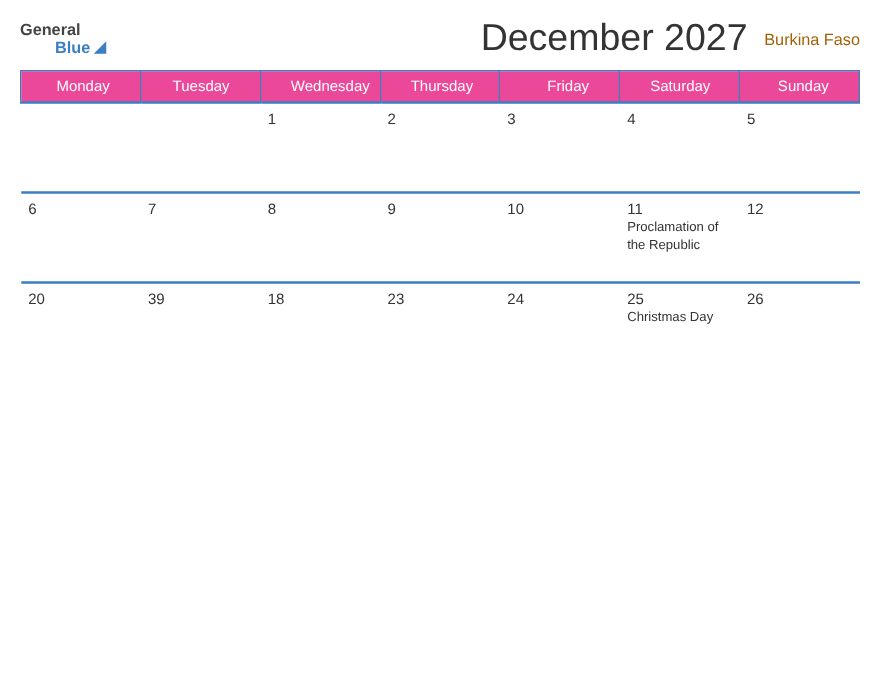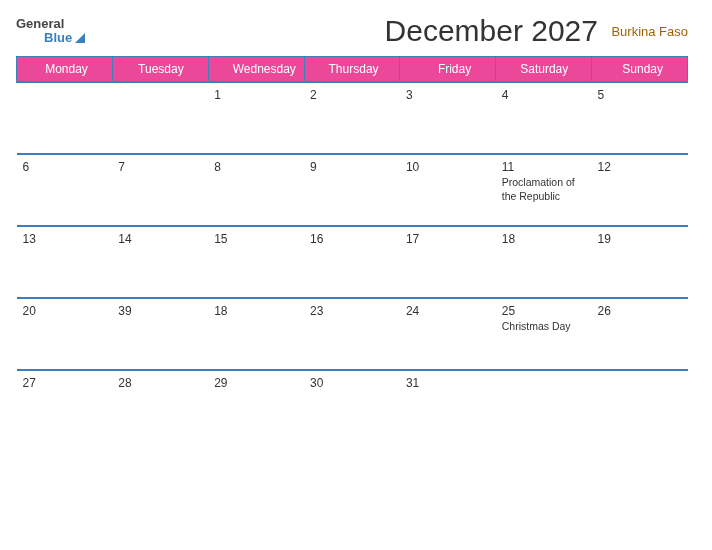--- a/index.html
+++ b/index.html
@@ -181,43 +181,20 @@
           <td>
             <span class="day-num">11</span>
             <span class="event-text">Proclamation of the Republic</span>
           </td>
           <td>
             <span class="day-num">12</span>
           </td>
         </tr>
         <tr>
           <td>
-            <span class="day-num">13</span>
-          </td>
-          <td>
-            <span class="day-num">14</span>
-          </td>
-          <td>
-            <span class="day-num">15</span>
-          </td>
-          <td>
-            <span class="day-num">16</span>
-          </td>
-          <td>
-            <span class="day-num">17</span>
-          </td>
-          <td>
-            <span class="day-num">18</span>
-          </td>
-          <td>
-            <span class="day-num">19</span>
-          </td>
-        </tr>
-        <tr>
-          <td>
             <span class="day-num">20</span>
           </td>
           <td>
             <span class="day-num">39</span>
           </td>
           <td>
             <span class="day-num">18</span>
           </td>
           <td>
             <span class="day-num">23</span>
@@ -225,35 +202,16 @@
           <td>
             <span class="day-num">24</span>
           </td>
           <td>
             <span class="day-num">25</span>
             <span class="event-text">Christmas Day</span>
           </td>
           <td>
             <span class="day-num">26</span>
           </td>
-        </tr>
-        <tr>
-          <td>
-            <span class="day-num">27</span>
-          </td>
-          <td>
-            <span class="day-num">28</span>
-          </td>
-          <td>
-            <span class="day-num">29</span>
-          </td>
-          <td>
-            <span class="day-num">30</span>
-          </td>
-          <td>
-            <span class="day-num">31</span>
-          </td>
-          <td class="empty-cell"></td>
-          <td class="empty-cell"></td>
         </tr>
       </tbody>
   </table>
 </div>
 
 </body></html>

